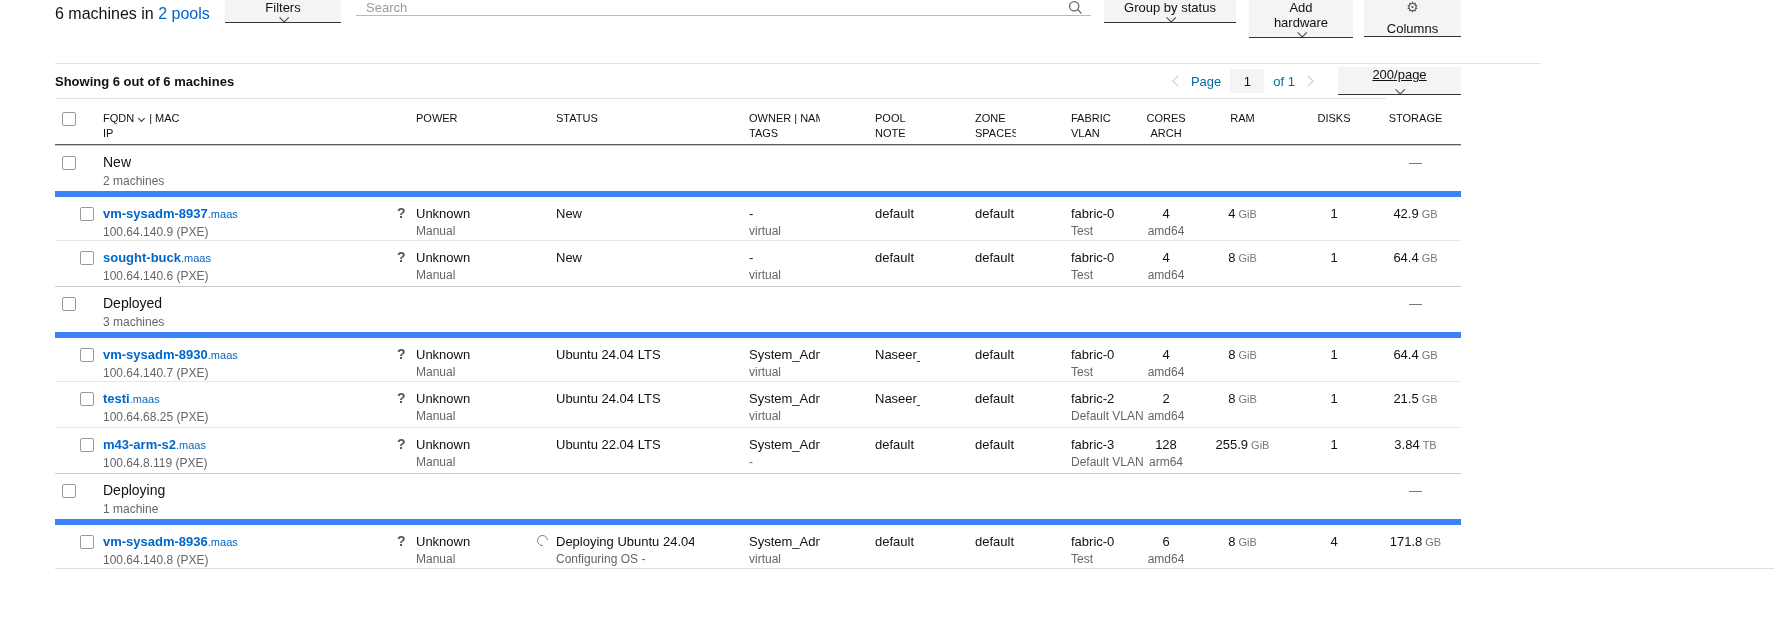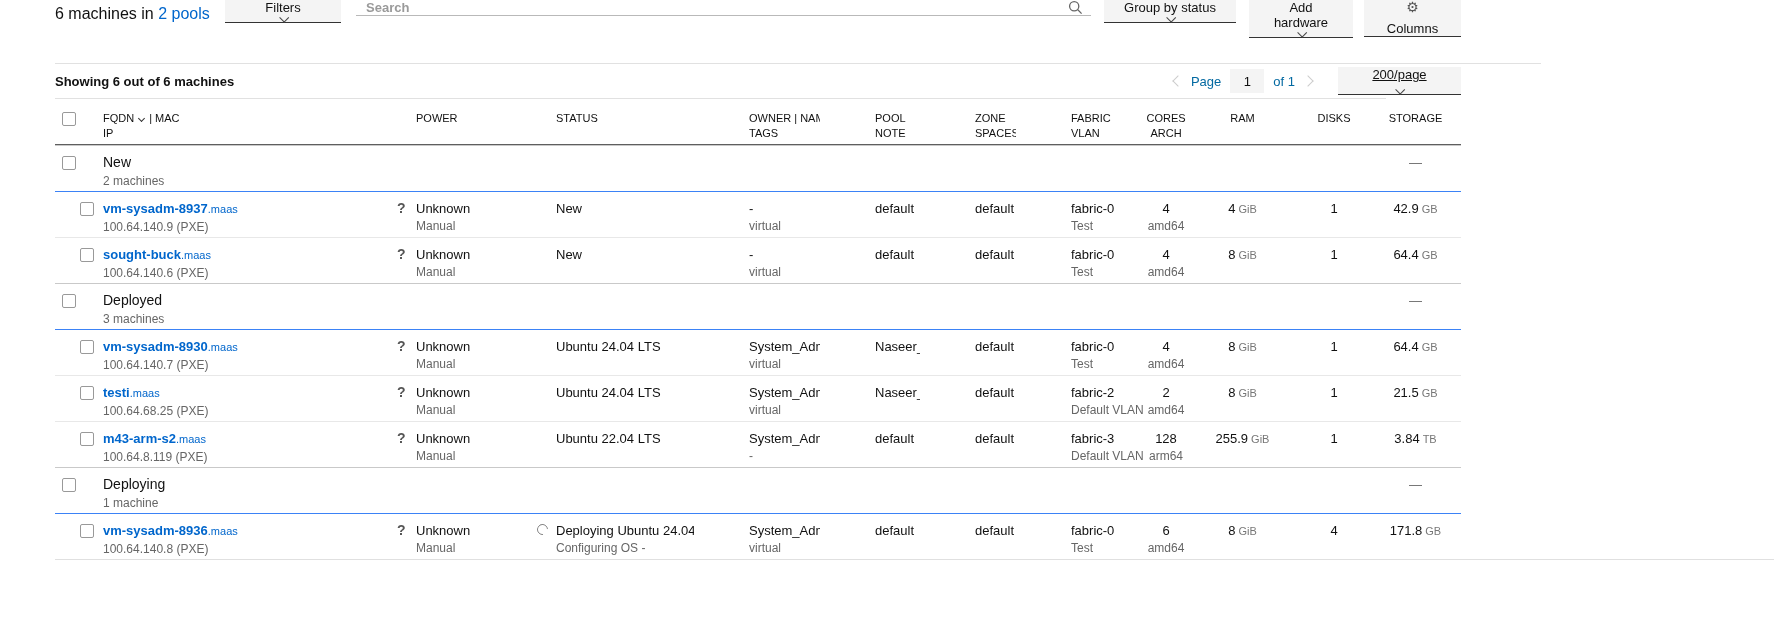--- a/index.html
+++ b/index.html
@@ -23,21 +23,20 @@
     flex-direction:column;
   }
   .btn-filters { width:116px; margin-right:15px; }
   .search-box {
     width:735px; margin-right:13px; background:#fff;
     border-bottom:1.5px solid #b9b9b9; display:flex; align-items:center; padding:0 8px 0 10px;
   }
   .search-box input {
     flex:1; border:0; outline:0; font-size:13px; color:#333; background:transparent;
     font-family:inherit;
-    font-weight:bold;
   }
   .search-box input::placeholder { color:#9a9a9a; }
   .btn-groupby { width:132px; margin-right:13px; }
   .btn-addhw { width:104px; margin-right:11px; }
   .btn-columns { width:97px; justify-content:center; gap:7px; }
   .gear { font-size:14px; color:#555; line-height:1; }
 
   .chev {
     display:inline-block; width:7px; height:7px;
     border-right:1.4px solid #444; border-bottom:1.4px solid #444;
@@ -86,21 +85,21 @@
   }
 
   .group-row { min-height:46px; padding-top:8px; border-top:1px solid #c9c9c9; }
   .group-sec:first-of-type .group-row { border-top:none; }
   .group-check { padding-left:7px; padding-top:2px; }
   .group-name { font-size:14px; font-weight:500; line-height:17px; grid-column:2/9; }
   .group-count { font-size:12px; color:#666; line-height:16px; margin-top:2px; }
   .group-dash { grid-column:12; color:#666; font-size:13px; line-height:17px; }
 
   .m-row { min-height:46px; padding-top:8px; border-top:1px solid #e8e8e8; }
-  .group-row + .m-row { border-top:1px solid #3b82f6; }
+  .group-row + .m-row { border-top:6px solid #3b82f6; }
   .mtable { border-bottom:1px solid #e0e0e0; }
   .row-check { padding-left:25px; padding-top:2px; }
   .line1 { font-size:13px; line-height:17px; color:#111; }
   .line2 { font-size:12px; line-height:16px; color:#666; margin-top:1px; }
   .fqdn { text-decoration:none; cursor:pointer; }
   .fq { color:#0066cc; font-weight:700; font-size:13px; }
   .tld { color:#0066cc; font-weight:400; font-size:11px; }
 
   .rel { position:relative; }
   .qicon {

